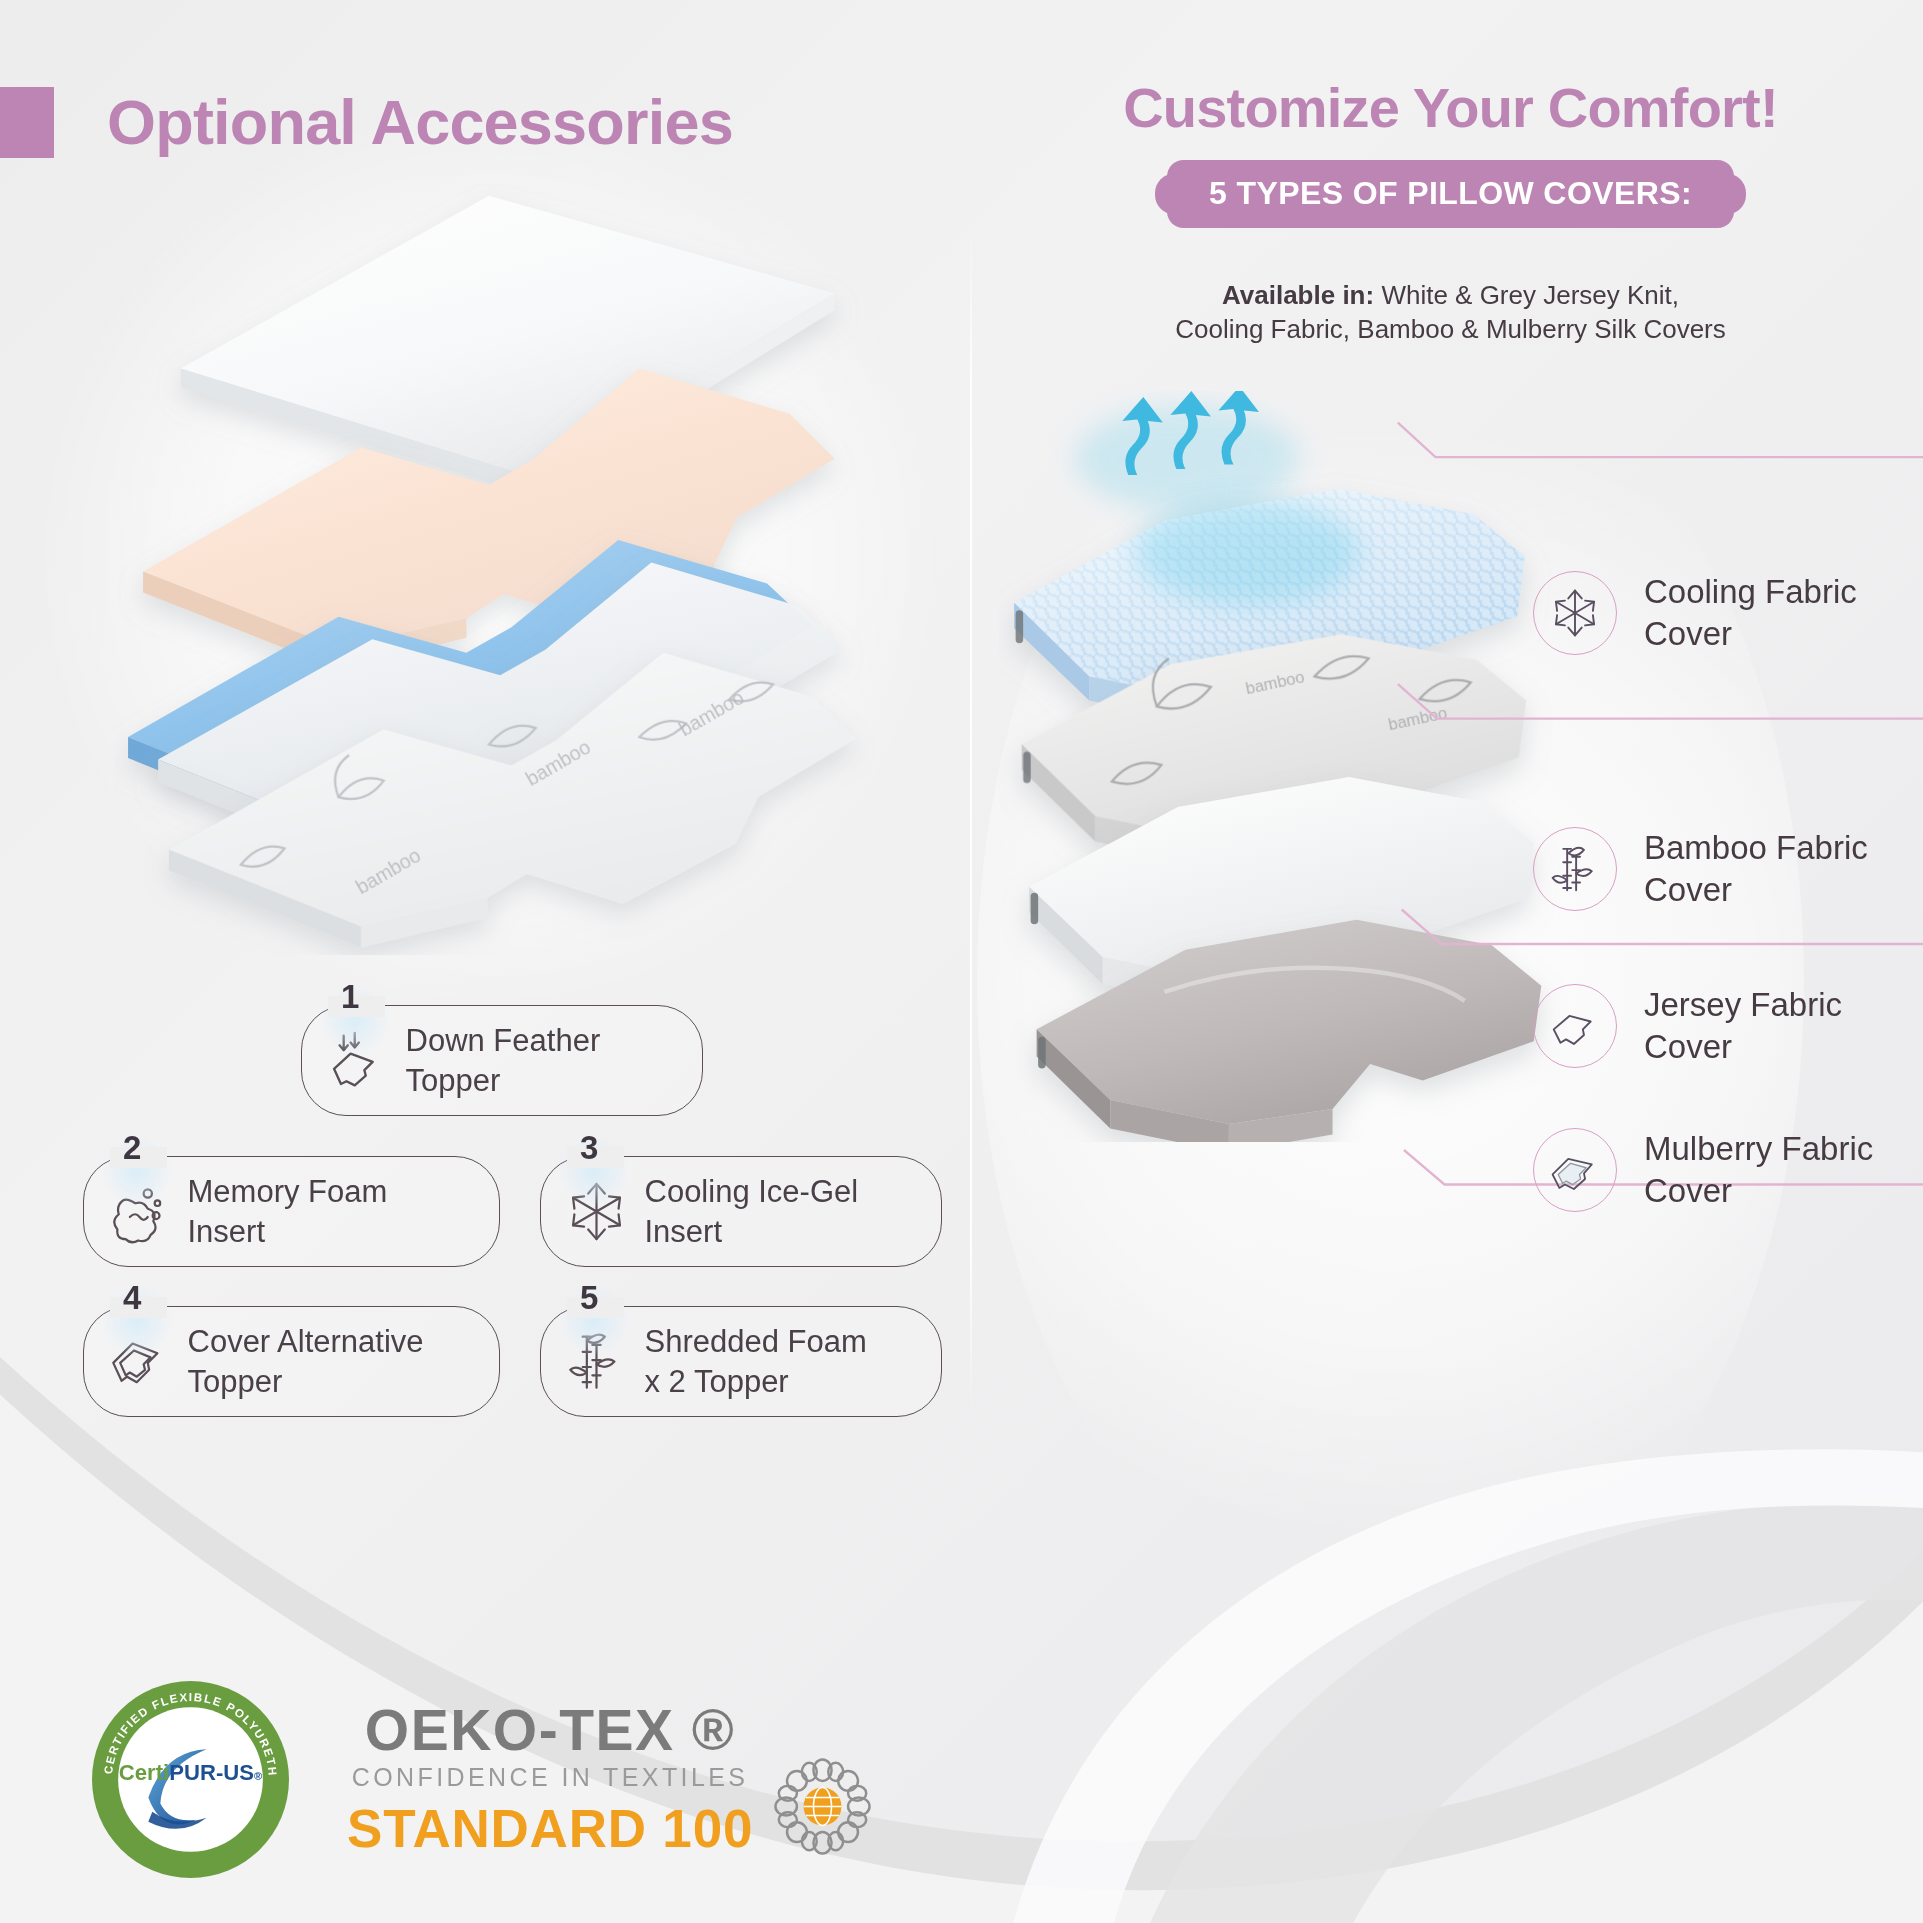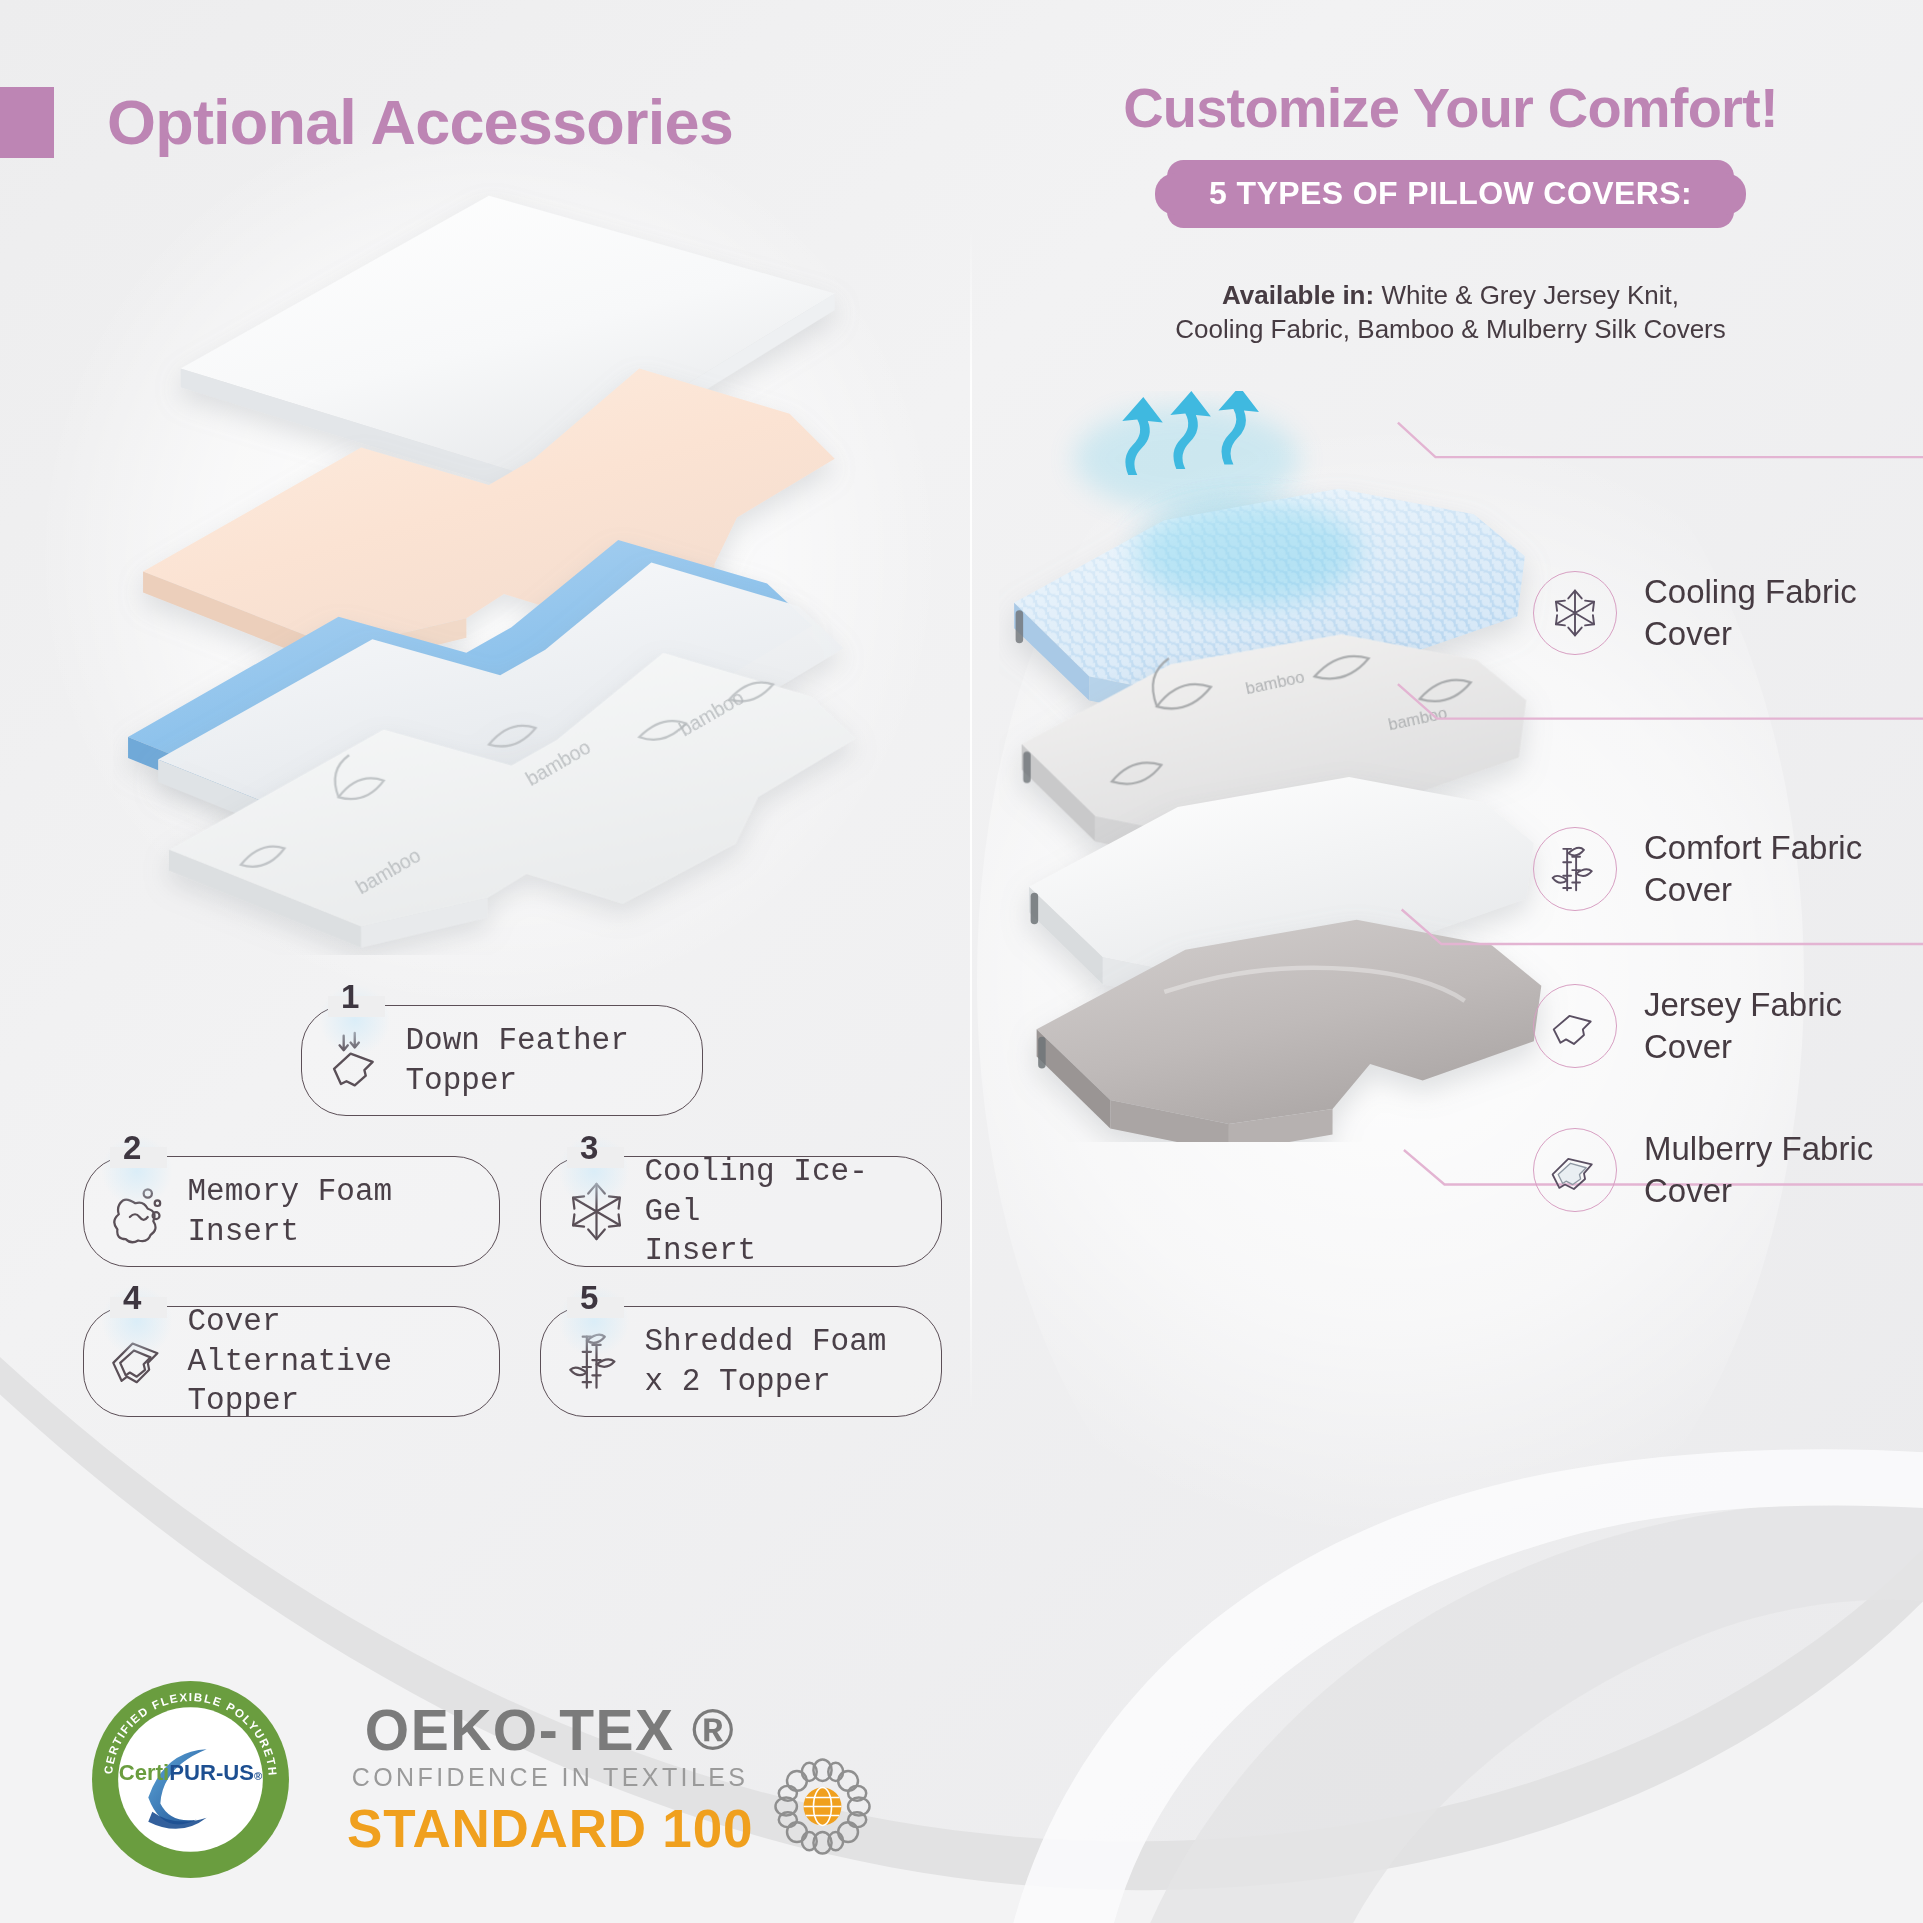--- a/index.html
+++ b/index.html
@@ -103,21 +103,21 @@
     position: absolute; left: 25.6px; top: -10.5px;
     width: 57px; height: 21px;
     background: #eeeeef;
   }
   .pill .numglow {
     position: absolute; left: 16.5px; top: -22.5px;
     width: 72px; height: 72px; border-radius: 50%;
     background: radial-gradient(circle, rgba(214,236,248,0.85) 0%, rgba(214,236,248,0) 70%);
   }
   .pill .picon { width: 78px; flex: 0 0 78px; display:flex; align-items:center; justify-content:center; }
-  .pill .plabel { font-size: 31px; line-height: 1.28; margin-left: 9px; font-family: Liberation Mono, monospace; }
+  .pill .plabel { font-size: 31px; line-height: 1.28; margin-left: 9px; }
 
   #pill1 { left: 301px; top: 1005px; width: 402px; height: 111px; }
   #pill2 { left: 83px; top: 1156px; width: 417px; height: 111px; }
   #pill3 { left: 540px; top: 1156px; width: 402px; height: 111px; }
   #pill4 { left: 83px; top: 1306px; width: 417px; height: 111px; }
   #pill5 { left: 540px; top: 1306px; width: 402px; height: 111px; }
 
   
   #stack-right { position: absolute; left: 999px; top: 391px; width: 601px; height: 751px; }
 
@@ -478,21 +478,21 @@
       <svg viewBox="0 0 100 100" width="56" height="56" fill="none" stroke="#5a4f62" stroke-width="3.4" stroke-linecap="round" stroke-linejoin="round">
         <path d="M36 14 L36 88 M52 28 L52 88"></path>
         <path d="M29 14 L43 14 M29 38 L43 38 M29 62 L43 62 M29 84 L43 84"></path>
         <path d="M45 28 L59 28 M45 52 L59 52 M45 74 L59 74"></path>
         <path d="M38 22 q18 -16 28 -6 q-13 16 -28 6 Z"></path>
         <path d="M52 58 q18 -13 28 -4 q-13 15 -28 4 Z"></path>
         <path d="M36 70 q-18 -13 -26 -4 q12 15 26 4 Z"></path>
       </svg>
     </div>
     <div class="cover-label">
-      <span>Comfort Fabric</span><br>
+      <span>Bamboo Fabric</span><br>
       <span>Cover</span>
     </div>
   </div>
 
   <div class="cover-row" id="cover3">
     <div class="cover-circle">
       <svg viewBox="0 0 100 100" width="56" height="56" fill="none" stroke="#5a4f62" stroke-width="3.4" stroke-linecap="round" stroke-linejoin="round">
         <path d="M12 56 L40 32 L78 42 L64 56 L66 66 L48 82 L34 74 L24 80 Z"></path>
       </svg>
     </div>

